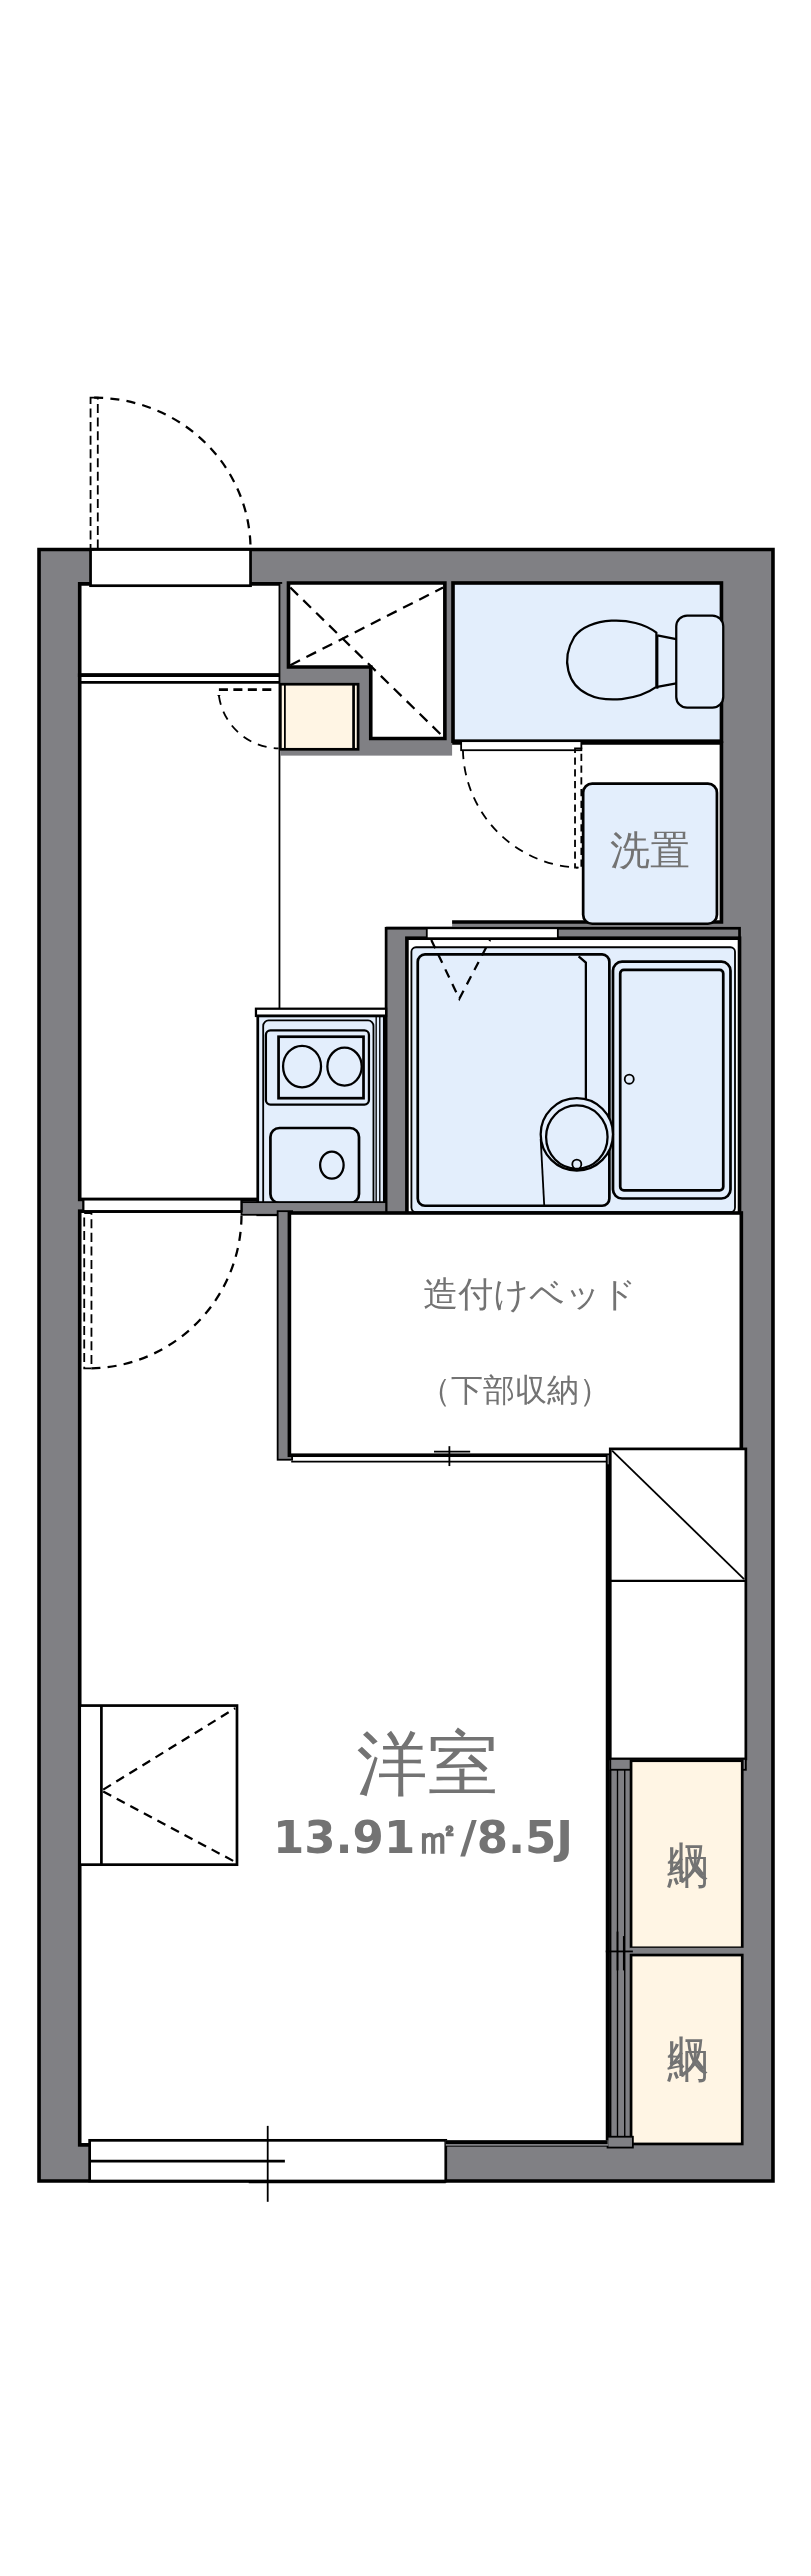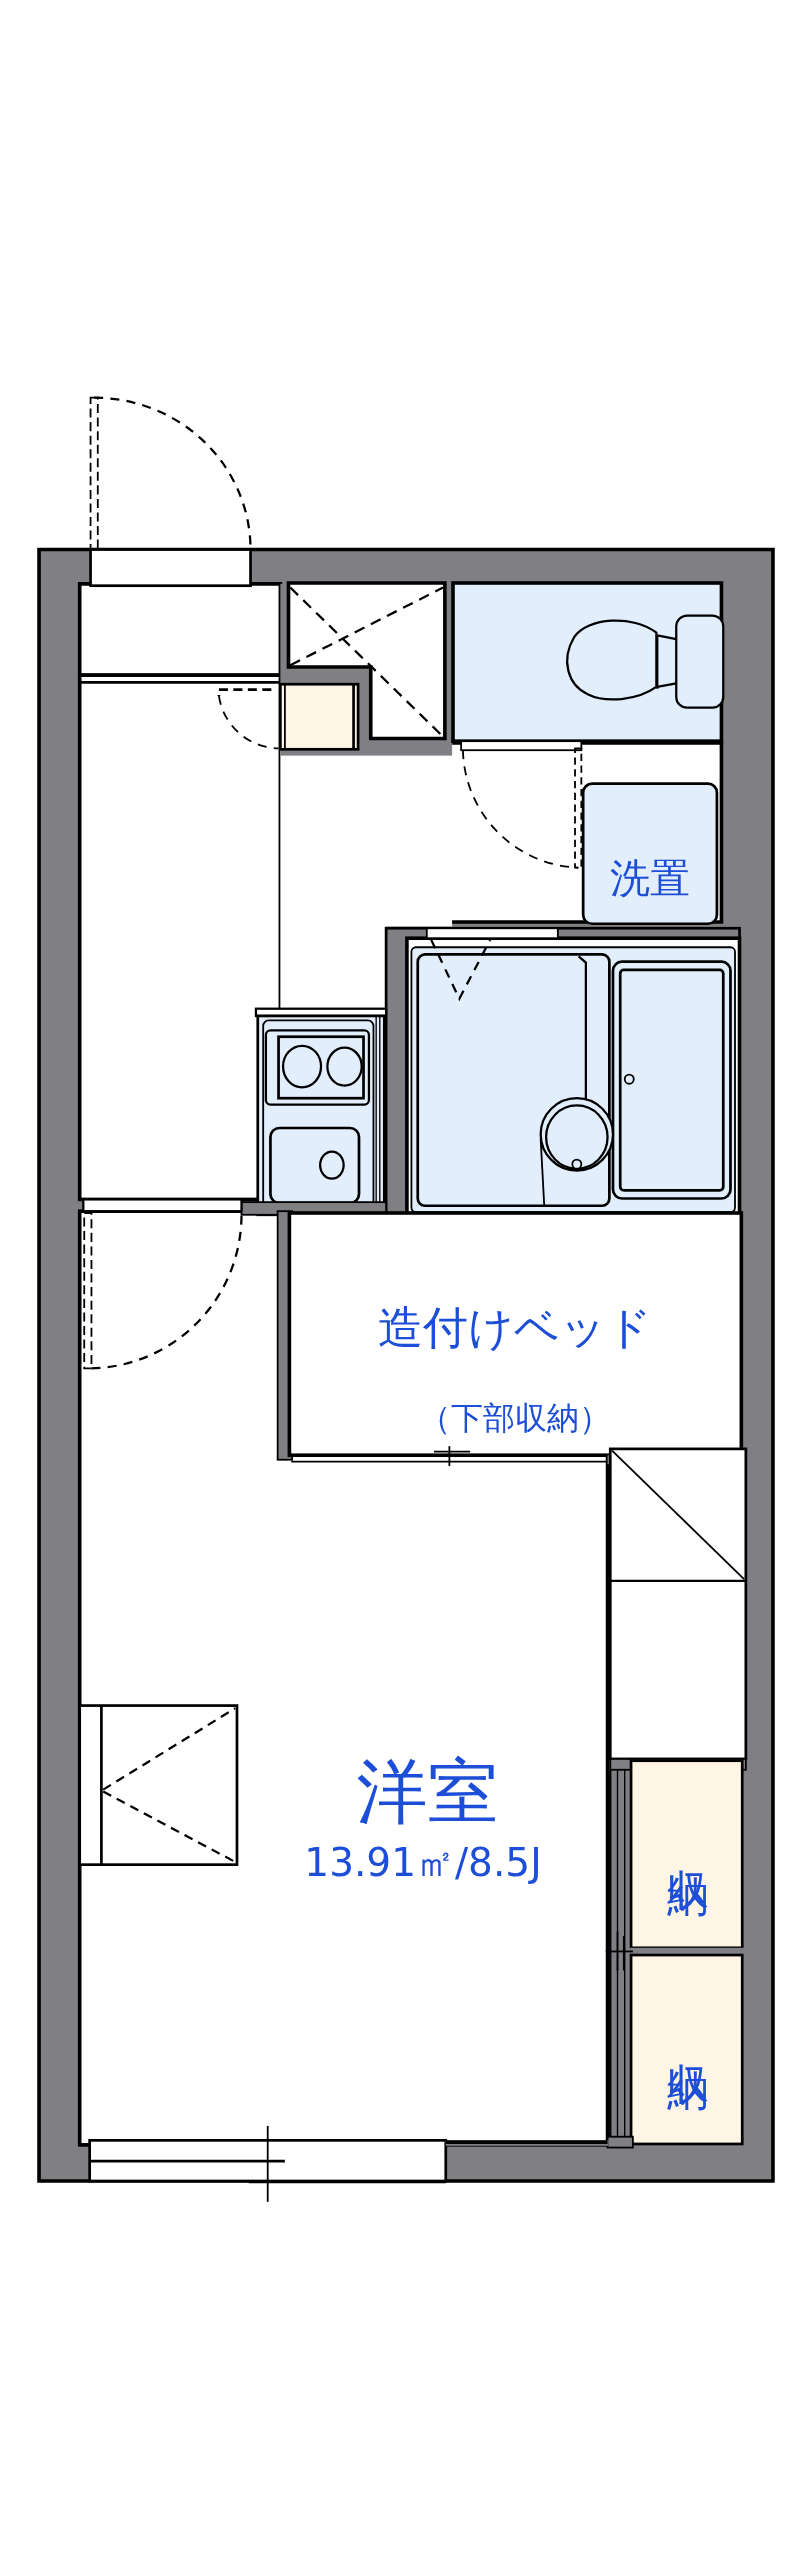--- a/index.html
+++ b/index.html
@@ -1,20 +1,20 @@
 <!DOCTYPE html>
 <html style="font-size:14.5px"><head>
 <meta charset="utf-8">
 <style>
   html, body { margin: 0; padding: 0; background: #ffffff; }
   body { width: 812px; height: 2576px; position: relative; overflow: hidden;
          font-family: "DejaVu Sans", "Liberation Sans", sans-serif; }
   #plan { position: absolute; left: 0; top: 0; width: 812px; height: 2576px; }
-  .lbl { position: absolute; color: #1d4ed8; text-align: center; white-space: nowrap;
-         font-family: "DejaVu Sans", "Liberation Sans", sans-serif; line-height: 1; margin-top: 28px; }
+  .lbl { position: absolute; color: #737373; text-align: center; white-space: nowrap;
+         font-family: "DejaVu Sans", "Liberation Sans", sans-serif; line-height: 1; }
   .vert { writing-mode: vertical-rl; text-orientation: upright; letter-spacing: 7.2px; }
 </style>
 </head>
 <body>
 
 <svg id="plan" viewBox="0 0 898 2850" xmlns="http://www.w3.org/2000/svg">
 
   <g stroke="#000" stroke-width="4">
     <path d="M43 608 H855 V2413 H43 Z" fill="#808084"></path>
   </g>
@@ -163,21 +163,21 @@
     <line x1="275" y1="2414" x2="493" y2="2414" stroke-width="3"></line>
     <line x1="296" y1="2352" x2="296" y2="2436" stroke-width="2"></line>
     <rect x="493" y="2368" width="180" height="6" fill="#808084" stroke="none"></rect>
   </g>
   <line x1="88" y1="2373" x2="99" y2="2373" stroke="#000" stroke-width="3"></line>
   <line x1="493" y1="2370" x2="672" y2="2370" stroke="#000" stroke-width="4"></line>
 </svg>
 
 <div class="lbl" style="left:583px; top:830px; width:134px; font-size:40px;">洗置</div>
 
-<div class="lbl" style="left:289px; top:1277px; width:452px; font-size:45px;">造付けベッド</div>
+<div class="lbl" style="left:304px; top:1277px; width:452px; font-size:35px;">造付けベッド</div>
 <div class="lbl" style="left:289px; top:1374px; width:452px; font-size:32px;font-family:Liberation Serif, serif;">（下部収納）</div>
 
 <div class="lbl" style="left:292px; top:1728px; width:271px; font-size:71px;">洋室</div>
-<div class="lbl" style="left:242px; top:1815px; width:362px; font-size:39px;">13.91㎡/8.5J</div>
+<div class="lbl" style="left:242px; top:1815px; width:362px; font-size:45px;font-weight:bold;">13.91㎡/8.5J</div>
 
 <div class="lbl vert" style="left:667px; top:1808px; font-size:42px;">収納</div>
 <div class="lbl vert" style="left:667px; top:2002px; font-size:42px;">収納</div>
 
 
 </body></html>

